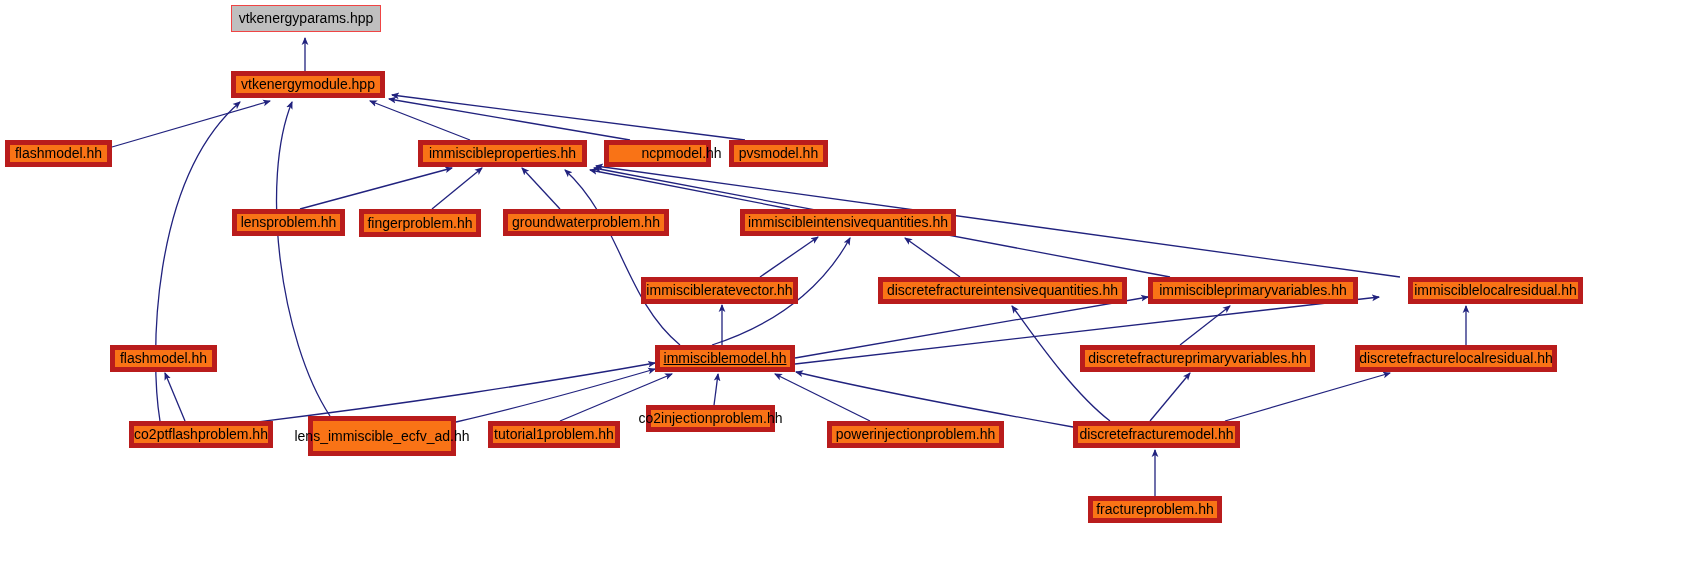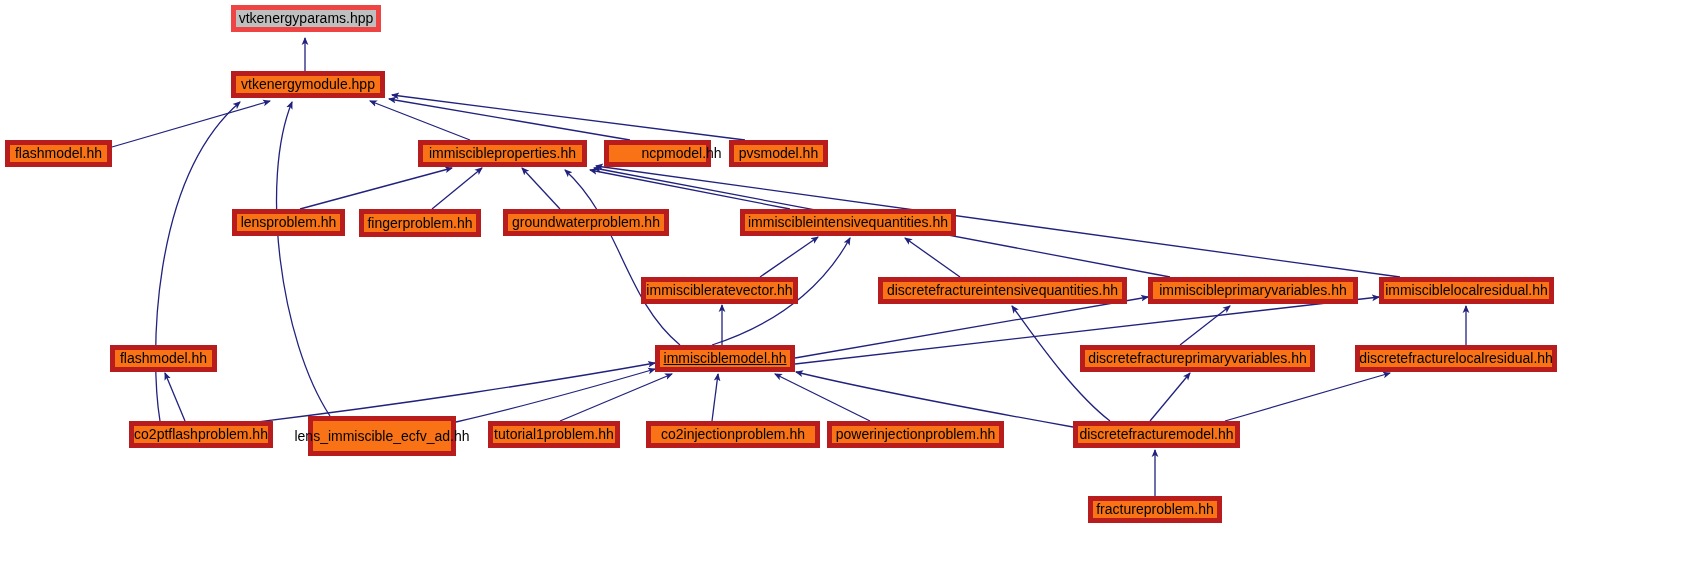--- a/index.html
+++ b/index.html
@@ -35,21 +35,21 @@
     display: flex;
     align-items: center;
     justify-content: center;
     text-align: center;
     white-space: nowrap;
     letter-spacing: 0px;
     z-index: 2;
   }
   .node.root {
     background: #bfbfbf;
-    border: 5px solid #ef4444;
+    border: 1px solid #ef4444;
   }
   .node.two-line {
     white-space: normal;
     line-height: 1.2;
   }
 </style>
 </head>
 <body>
 
 <div id="graph">
@@ -102,26 +102,26 @@
       <div class="node" style="left: 418px; top: 140px; width: 169px; height: 27px;">immiscibleproperties.hh</div>
       <div class="node" style="left: 604px; top: 140px; width: 107px; height: 27px; padding-left: 48px;">ncpmodel.hh</div>
       <div class="node" style="left: 729px; top: 140px; width: 99px; height: 27px;">pvsmodel.hh</div>
       <div class="node" style="left: 232px; top: 209px; width: 113px; height: 27px;">lensproblem.hh</div>
       <div class="node" style="left: 359px; top: 209px; width: 122px; height: 28px;">fingerproblem.hh</div>
       <div class="node" style="left: 503px; top: 209px; width: 166px; height: 27px;">groundwaterproblem.hh</div>
       <div class="node" style="left: 740px; top: 209px; width: 216px; height: 27px;">immiscibleintensivequantities.hh</div>
       <div class="node" style="left: 641px; top: 277px; width: 157px; height: 27px;">immiscibleratevector.hh</div>
       <div class="node" style="left: 878px; top: 277px; width: 249px; height: 27px;">discretefractureintensivequantities.hh</div>
       <div class="node" style="left: 1148px; top: 277px; width: 210px; height: 27px;">immiscibleprimaryvariables.hh</div>
-      <div class="node" style="left: 1379px; top: 277px; width: 175px; height: 27px;">immisciblelocalresidual.hh</div>
+      <div class="node" style="left: 1408px; top: 277px; width: 175px; height: 27px;">immisciblelocalresidual.hh</div>
       <div class="node" style="left: 110px; top: 345px; width: 107px; height: 27px;">flashmodel.hh</div>
       <div class="node" style="left: 655px; top: 345px; width: 140px; height: 27px; text-decoration: underline;">immisciblemodel.hh</div>
       <div class="node" style="left: 1080px; top: 345px; width: 235px; height: 27px;">discretefractureprimaryvariables.hh</div>
       <div class="node" style="left: 1355px; top: 345px; width: 202px; height: 27px;">discretefracturelocalresidual.hh</div>
       <div class="node" style="left: 129px; top: 421px; width: 144px; height: 27px;">co2ptflashproblem.hh</div>
       <div class="node two-line" style="left: 308px; top: 416px; width: 148px; height: 40px;">lens_immiscible_ecfv_ad.hh</div>
       <div class="node" style="left: 488px; top: 421px; width: 132px; height: 27px;">tutorial1problem.hh</div>
-      <div class="node" style="left: 646px; top: 421px; width: 174px; height: 27px;">co2injectionproblem.hh</div>
+      <div class="node" style="left: 646px; top: 405px; width: 129px; height: 27px;">co2injectionproblem.hh</div>
       <div class="node" style="left: 827px; top: 421px; width: 177px; height: 27px;">powerinjectionproblem.hh</div>
       <div class="node" style="left: 1073px; top: 421px; width: 167px; height: 27px;">discretefracturemodel.hh</div>
       <div class="node" style="left: 1088px; top: 496px; width: 134px; height: 27px;">fractureproblem.hh</div>
     </div>
 </div>
 
 </body></html>

